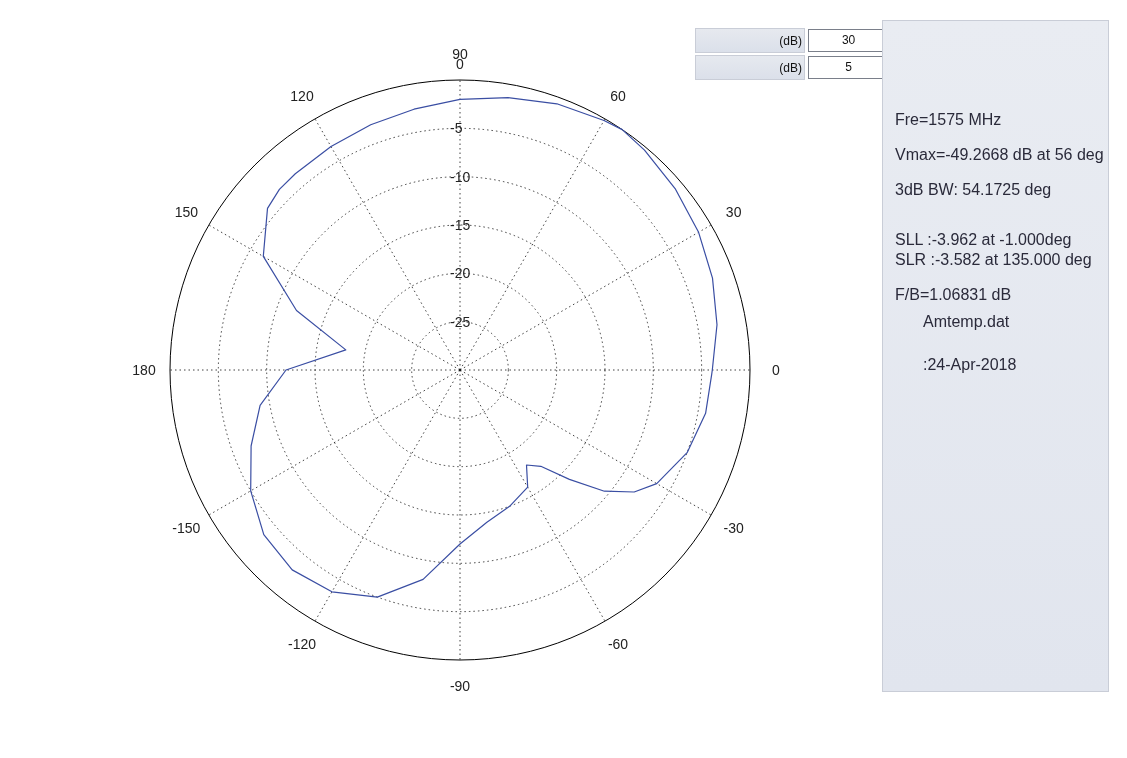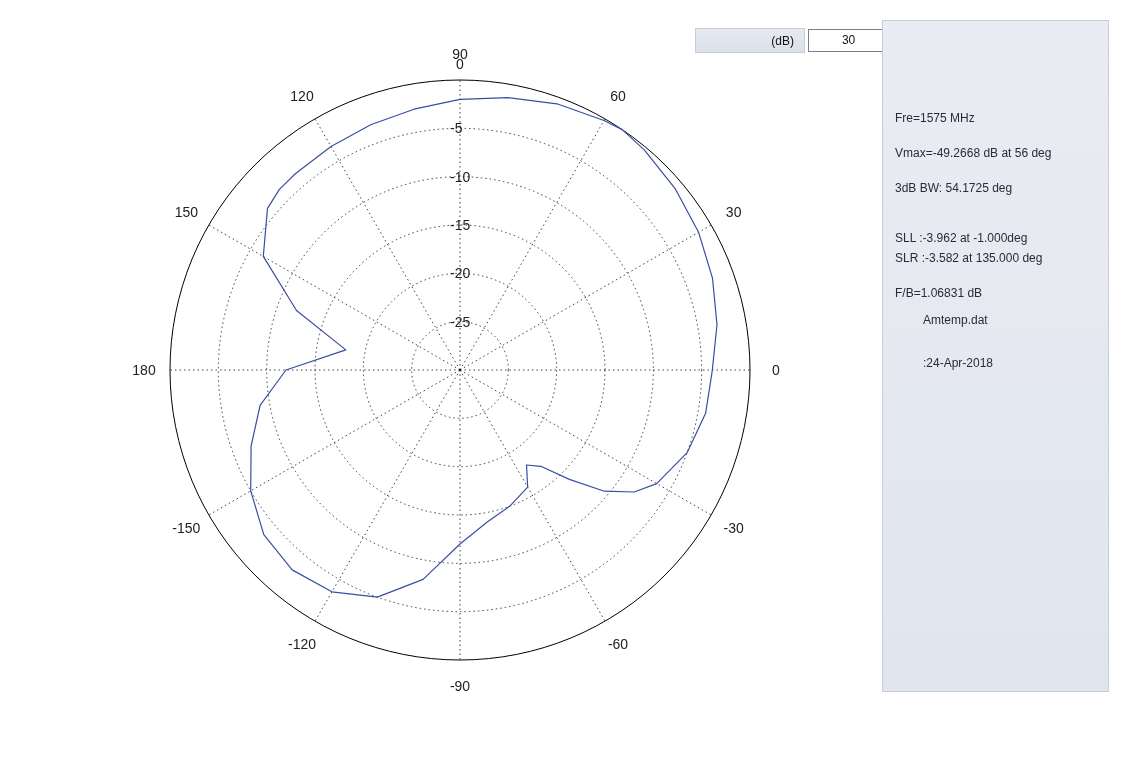--- a/index.html
+++ b/index.html
@@ -5,30 +5,30 @@
   html,body{margin:0;padding:0;background:#fff;font-family:Arial,Helvetica,sans-serif;font-size:13px;color:#111}
   .stage{position:relative;width:1127px;height:758px;background:#fff;overflow:hidden}
   .plot-area{position:absolute;left:20px;top:20px;width:850px;height:720px}
   .plot-area svg{position:absolute;left:0;top:0}
   .sidebar{position:absolute;left:882px;top:20px;width:225px;height:670px;
            background:linear-gradient(#e9ecf2,#e1e5ee);border:1px solid #c9cdd7}
   .ctl-row{position:absolute;left:695px;height:25px}
   .ctl-row.row1{top:28px}
   .ctl-row.row2{top:55px}
   .db-label{display:inline-block;width:110px;height:25px;line-height:25px;text-align:right;
-            padding-right:10px;background:linear-gradient(#e6e9ef,#dbe0ea);
+            padding-right:2px;background:linear-gradient(#e6e9ef,#dbe0ea);
             border:1px solid #c9cdd7;box-sizing:border-box;font-size:12px}
   .db-input{display:inline-block;width:80px;height:21px;line-height:21px;text-align:center;
             background:#fff;border:1px solid #7a7f8a;margin-left:-1px;vertical-align:top;
             margin-top:1px;font-size:12px}
   .btn{position:absolute;width:54px;height:22px;border:1px solid #6e82b6;
        background:linear-gradient(#fdfdff,#d8e3f7);border-radius:3px}
   .btn.b1{left:928px;top:29px}
   .btn.b2{left:992px;top:29px}
-  .info{position:absolute;left:12px;font-size:12px;color:#2a2a3a;white-space:nowrap}
+  .info{position:absolute;left:12px;font-size:16px;color:#2a2a3a;white-space:nowrap}
   .info.indent{left:40px}
   .angle-label,.axis-label{font-size:14px;fill:#222}
   .axis-label{text-anchor:start}
   .zero-label{font-size:14px;fill:#222;text-anchor:middle}
 </style>
 </head>
 <body>
 <div class="stage">
 
 <div class="plot-area">
@@ -70,20 +70,24 @@
         <text x="430" y="258.3333333333333" class="axis-label" text-anchor="start">-20</text>
         <text x="430" y="306.66666666666663" class="axis-label" text-anchor="start">-25</text>
         <path d="M266.0 350.0 L240.1 385.3 L231.1 426.0 L230.7 470.8 L243.8 514.7 L272.2 549.9 L311.9 571.8 L357.3 577.1 L403.1 559.4 L440.0 524.0 L466.9 502.3 L489.6 486.3 L507.7 467.2 L506.5 445.0 L520.8 446.3 L549.4 459.4 L584.4 471.2 L614.2 472.0 L636.7 463.6 L667.1 432.7 L685.6 393.3 L691.7 354.4 L692.3 350.0 L697.0 304.7 L692.5 258.1 L678.6 212.3 L655.5 169.2 L624.5 130.1 L602.2 109.6 L584.0 100.5 L536.9 83.8 L488.0 77.7 L440.0 79.3 L394.0 89.2 L350.7 104.7 L311.0 126.5 L275.3 153.8 L259.4 169.4 L247.5 188.4 L243.3 236.4 L276.5 290.5 L325.8 329.9 L266.0 350.0" fill="none" stroke="#3a4ea3" stroke-width="1.2" stroke-linejoin="round" stroke-linecap="round"></path>
       </svg>
 </div>
 
 <div class="ctl-row row1">
   <span class="db-label">(dB)</span>
   <span class="db-input">30</span>
 </div>
+<div class="ctl-row row2">
+  <span class="db-label">(dB)</span>
+  <span class="db-input">5</span>
+</div>
 <div class="btn b1"></div>
 <div class="btn b2"></div>
 
 <div class="sidebar">
   <div class="info" style="top:90px">Fre=1575 MHz</div>
   <div class="info" style="top:125px">Vmax=-49.2668 dB at 56 deg</div>
   <div class="info" style="top:160px">3dB BW: 54.1725 deg</div>
   <div class="info" style="top:210px">SLL :-3.962  at -1.000deg</div>
   <div class="info" style="top:230px">SLR :-3.582  at 135.000 deg</div>
   <div class="info" style="top:265px">F/B=1.06831 dB</div>

